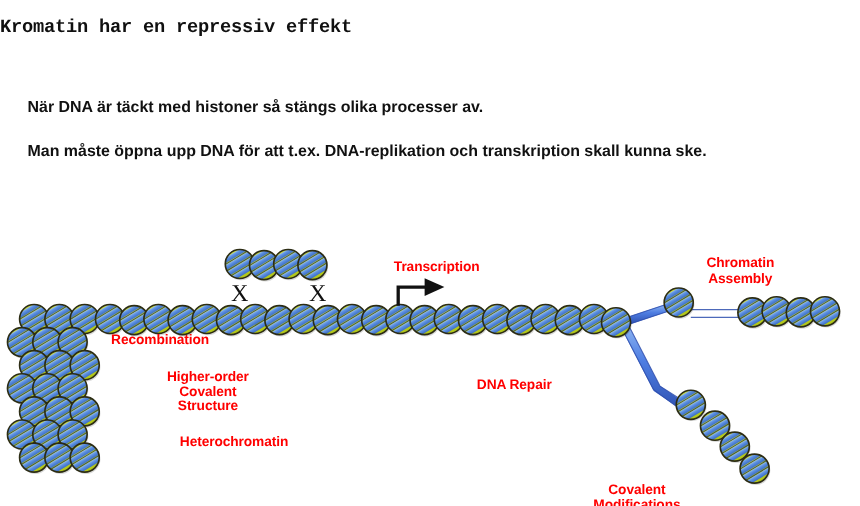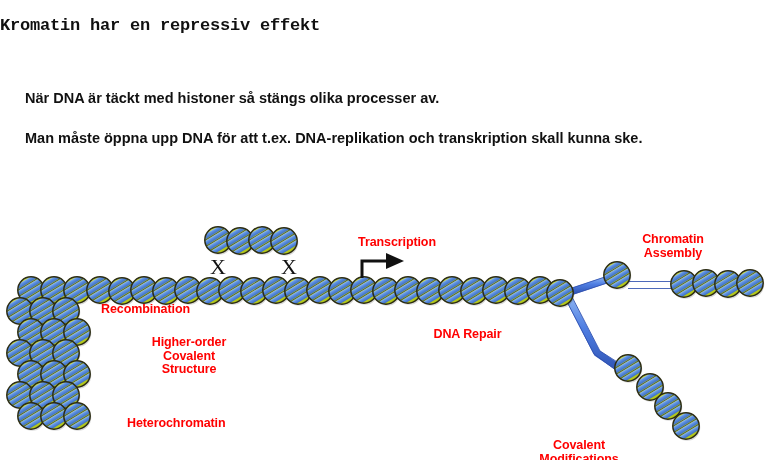--- a/index.html
+++ b/index.html
@@ -230,27 +230,27 @@
   </svg>
 
   <div class="proc-label" style="left:88px;  top:51px;  width:115px;margin-top:47px;">Recombination</div>
 
   <div class="proc-label" style="left:344px; top:31px;  width:106px;">Transcription</div>
 
 
   <div class="proc-label" style="left:627px; top:28px;  width:92px;">Chromatin
 Assembly</div>
 
-  <div class="proc-label" style="left:420px; top:123px; width:95px;">DNA Repair</div>
+  <div class="proc-label" style="left:420px; top:139px; width:95px;">DNA Repair</div>
 
   <div class="proc-label" style="left:128px; top:131px; width:122px;">Higher-order
 Covalent
 Structure</div>
 
-  <div class="proc-label" style="left:127px; top:212px; width:135px; text-align:left;">Heterochromatin</div>
+  <div class="proc-label" style="left:127px; top:190px; width:135px; text-align:right;">Heterochromatin</div>
 
   <div class="proc-label" style="left:521px; top:187px; width:116px;margin-top:47px;">Covalent
 Modifications
 of Histones</div>
 
   <div class="xmark" style="left:210px; top:51px;">X</div>
 
   <div class="xmark" style="left:281px; top:51px;">X</div>
 </div>
 

